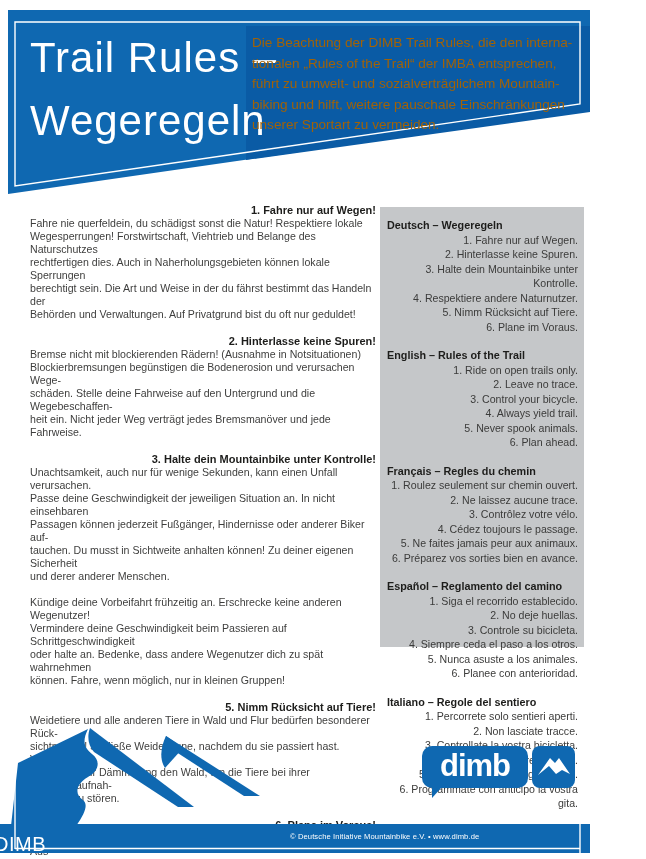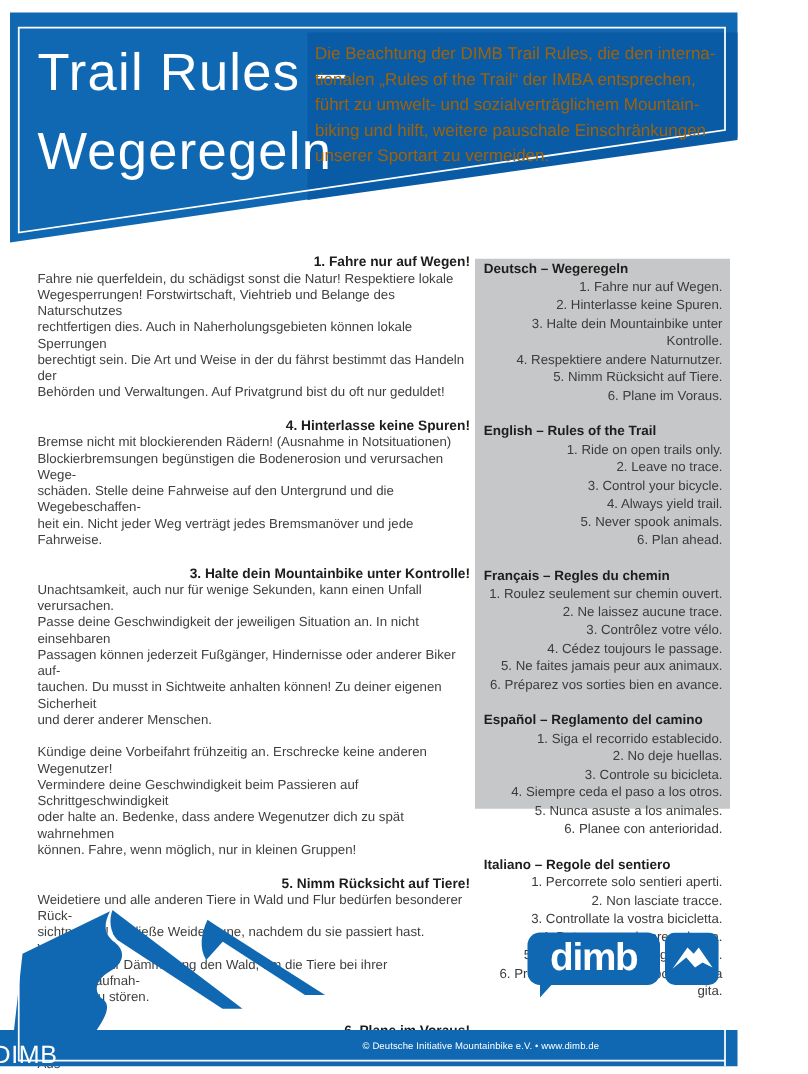--- a/index.html
+++ b/index.html
@@ -27,21 +27,21 @@
   .rules-col { left:30px; top:203px; width:346px; color:#3e3e3d; }
   .rule { margin-bottom:13px; }
   .rule-title {
     font-size:11px; font-weight:700; color:#1d1d1b; line-height:14px;text-align:right;
   }
   .rule-body { font-size:10.6px; line-height:13px; }
 
   
   .sidebar {
     left:380px; top:207px; width:204px; height:440px;
-    background:#c5c7c9; padding:1px 6px 0 7px; box-sizing:border-box;
+    background:#c5c7c9; padding:11px 6px 0 7px; box-sizing:border-box;
     color:#3b3b3a;
   }
   .tr-section { margin-bottom:14px; }
   .tr-heading { font-size:10.8px; font-weight:700; color:#1d1d1b; line-height:14.5px; }
   .tr-items { font-size:10.6px; line-height:14.5px;text-align:right; }
 
   
   #mountain-svg { left:8px; top:726px; }
 
   
@@ -99,21 +99,21 @@
 <div class="abs rules-col">
   <div class="rule">
     <div class="rule-title">1. Fahre nur auf Wegen!</div>
     <div class="rule-body lines">Fahre nie querfeldein, du schädigst sonst die Natur! Respektiere lokale
 Wegesperrungen! Forstwirtschaft, Viehtrieb und Belange des Naturschutzes
 rechtfertigen dies. Auch in Naherholungsgebieten können lokale Sperrungen
 berechtigt sein. Die Art und Weise in der du fährst bestimmt das Handeln der
 Behörden und Verwaltungen. Auf Privatgrund bist du oft nur geduldet!</div>
   </div>
   <div class="rule">
-    <div class="rule-title">4. Hinterlasse keine Spuren!</div>
+    <div class="rule-title">2. Hinterlasse keine Spuren!</div>
     <div class="rule-body lines">Bremse nicht mit blockierenden Rädern! (Ausnahme in Notsituationen)
 Blockierbremsungen begünstigen die Bodenerosion und verursachen Wege-
 schäden. Stelle deine Fahrweise auf den Untergrund und die Wegebeschaffen-
 heit ein. Nicht jeder Weg verträgt jedes Bremsmanöver und jede Fahrweise.</div>
   </div>
   <div class="rule">
     <div class="rule-title">3. Halte dein Mountainbike unter Kontrolle!</div>
     <div class="rule-body lines">Unachtsamkeit, auch nur für wenige Sekunden, kann einen Unfall verursachen.
 Passe deine Geschwindigkeit der jeweiligen Situation an. In nicht einsehbaren
 Passagen können jederzeit Fußgänger, Hindernisse oder anderer Biker auf-

